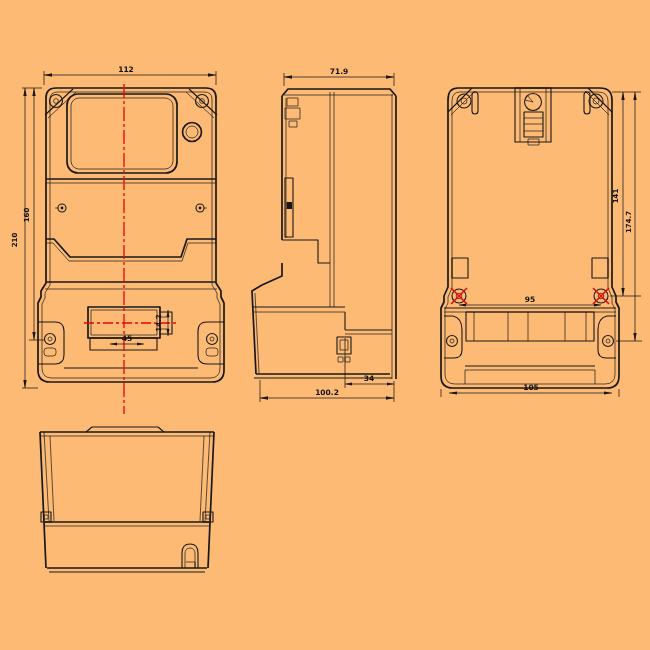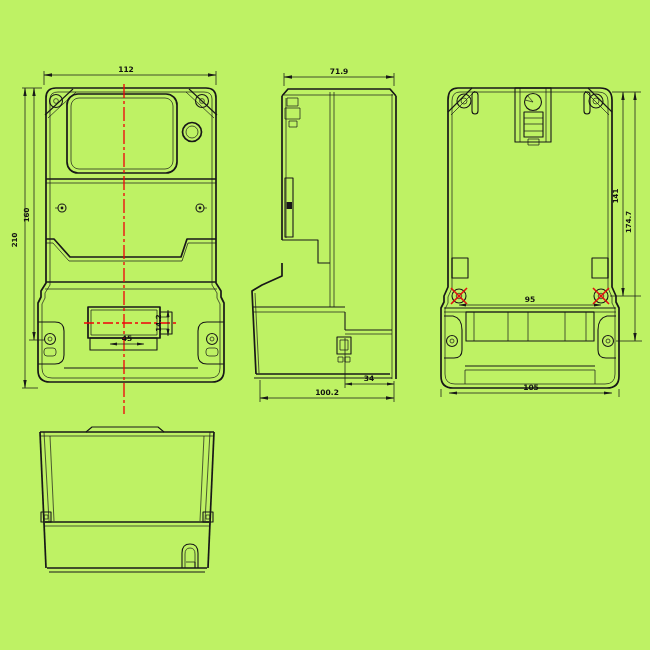--- a/index.html
+++ b/index.html
@@ -1,16 +1,16 @@
 <!DOCTYPE html>
 <html><head>
 <meta charset="utf-8">
 <style>
   html,body{margin:0;padding:0}
-  .canvas{width:650px;height:650px;background:#bef264;position:relative;overflow:hidden;
+  .canvas{width:650px;height:650px;background:#fdba74;position:relative;overflow:hidden;
           font-family:"DejaVu Sans",sans-serif}
   svg{display:block}
   .o  {stroke:#181818;stroke-width:1.7;fill:none;stroke-linejoin:round}
   .m  {stroke:#181818;stroke-width:1.1;fill:none;stroke-linejoin:round}
   .t  {stroke:#181818;stroke-width:.7;fill:none;stroke-linejoin:round}
   .dim{stroke:#181818;stroke-width:.75;fill:none}
   .ah {fill:#181818;stroke:none}
   .red{stroke:#f2000a;stroke-width:1.3;fill:none}
   .redx{stroke:#e01010;stroke-width:1.6;fill:none}
   text{font-family:"DejaVu Sans",sans-serif;font-size:7.5px;font-weight:600;fill:#111}

